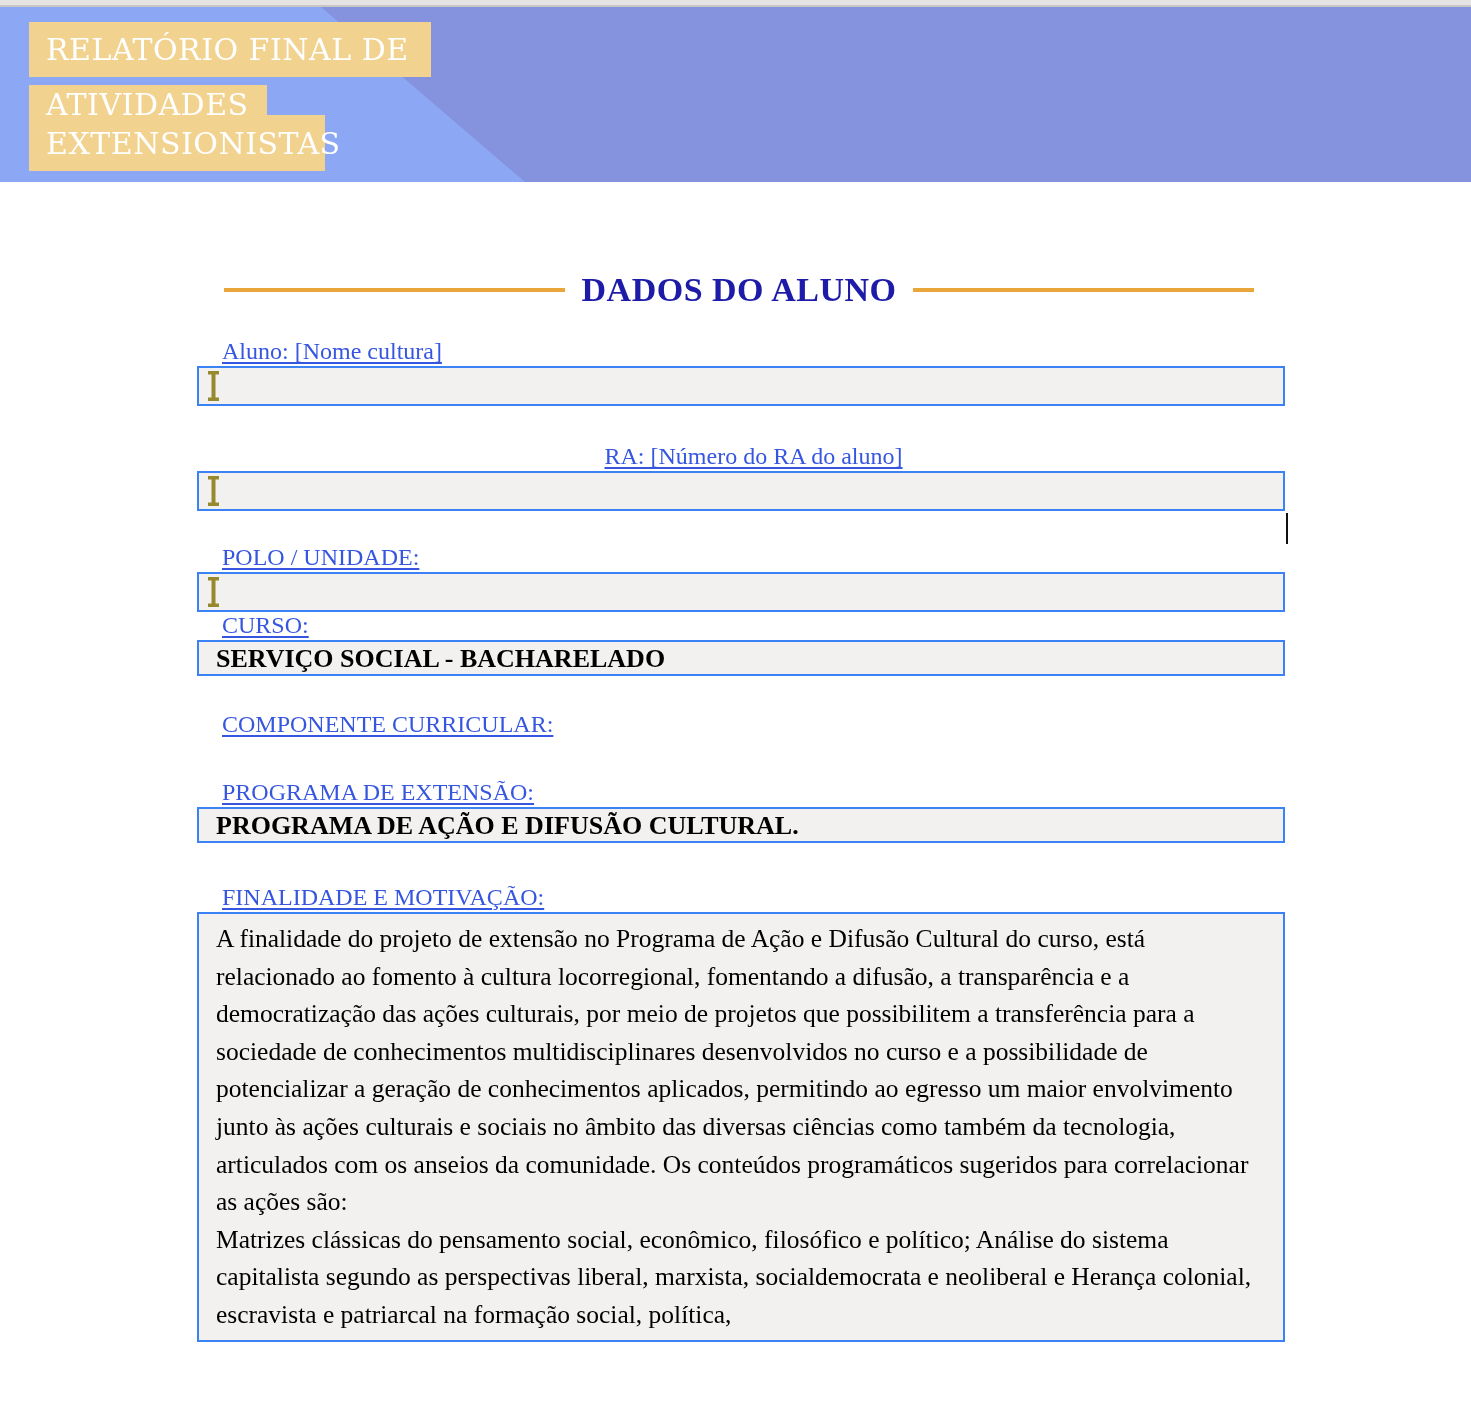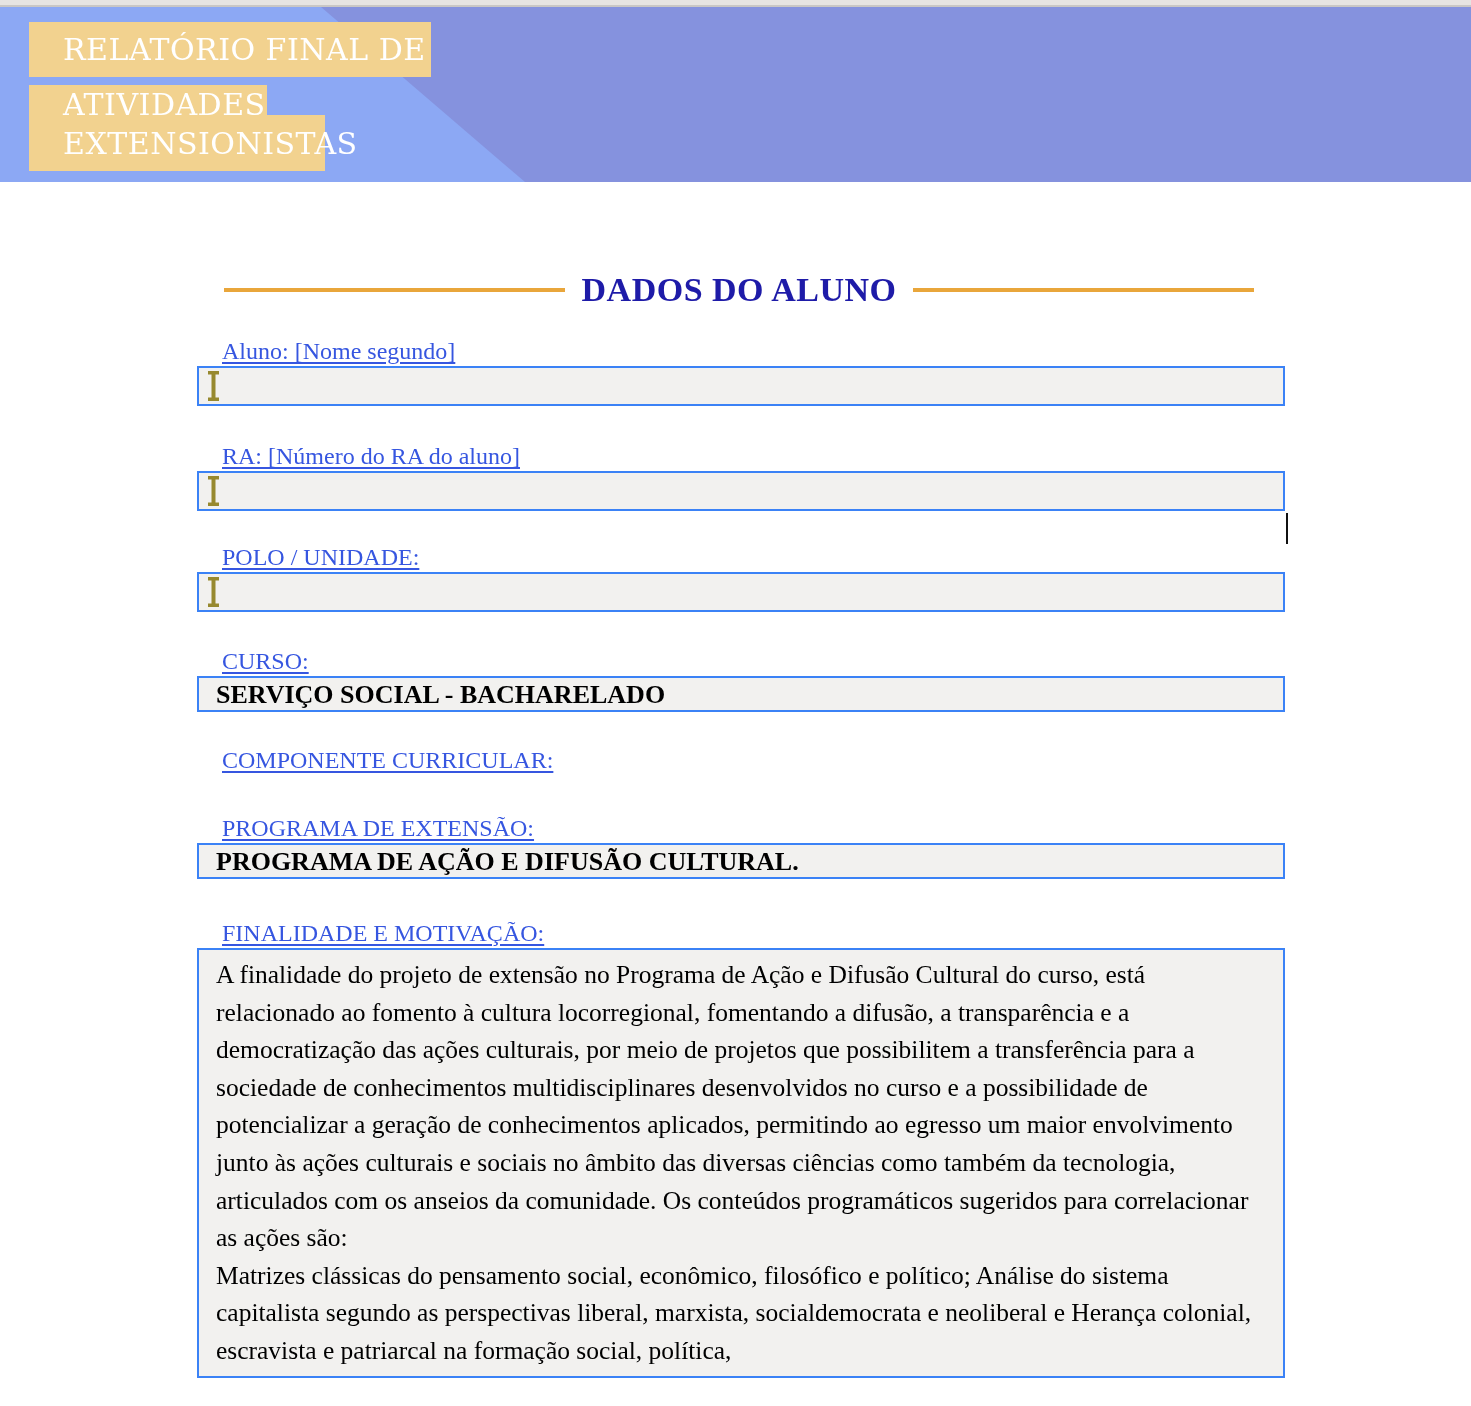--- a/index.html
+++ b/index.html
@@ -33,21 +33,21 @@
     inset: 0;
     background: #8592DE;
     clip-path: polygon(321px 0, 100% 0, 100% 100%, 525px 100%);
   }
   .tan-line {
     position: absolute;
     left: 29px;
     background: #F2D28F;
     display: flex;
     align-items: center;
-    padding-left: 34px;
+    padding-left: 17px;
     color: #FFFFFF;
     font-family: "DejaVu Serif", serif;
     font-size: 30px;
     letter-spacing: 0.5px;
     white-space: nowrap;
   }
   .tan-1 { top: 15px;  height: 55px; width: 402px; }
   .tan-2 { top: 78px;  height: 38px; width: 238px; }
   .tan-3 { top: 108px; height: 56px; width: 296px; }
 
@@ -108,23 +108,23 @@
   .box-area {
     height: 430px;
     font-size: 25.5px;
     line-height: 37.6px;
     padding: 6px 30px 0 17px;
     white-space: pre-wrap;
     overflow: hidden;
   }
 
   .mt-f1 { margin-top: 28px; }
-  .mt-f2 { margin-top: 37px; }
+  .mt-f2 { margin-top: 37px; text-align: center; }
   .mt-f3 { margin-top: 33px; }
-  .mt-f4 { margin-top: 36px; }
+  .mt-f4 { }
   .mt-f5 { margin-top: 35px; }
   .mt-f6 { margin-top: 42px; }
   .mt-f7 { margin-top: 41px; }
 
   .ibeam { display: block; }
   .ibeam rect { fill: #97892F; }
 
   .stray-caret {
     position: absolute;
     left: 1286px;
@@ -154,21 +154,21 @@
     </div>
   </div>
 
   <div class="title-row">
     <div class="title-rule"></div>
     <div class="section-title">DADOS DO ALUNO</div>
     <div class="title-rule"></div>
   </div>
 
   <div class="field mt-f1">
-    <div class="field-label">Aluno: [Nome segundo]</div>
+    <div class="field-label">Aluno: [Nome cultura]</div>
     <div class="box box-empty">
       <svg class="ibeam" width="12" height="30" viewBox="0 0 12 30">
         <rect x="4.5" y="0" width="4" height="30"></rect>
         <rect x="1" y="0" width="11" height="3.5"></rect>
         <rect x="1" y="26.5" width="11" height="3.5"></rect>
       </svg>
       <span></span>
     </div>
   </div>
 

